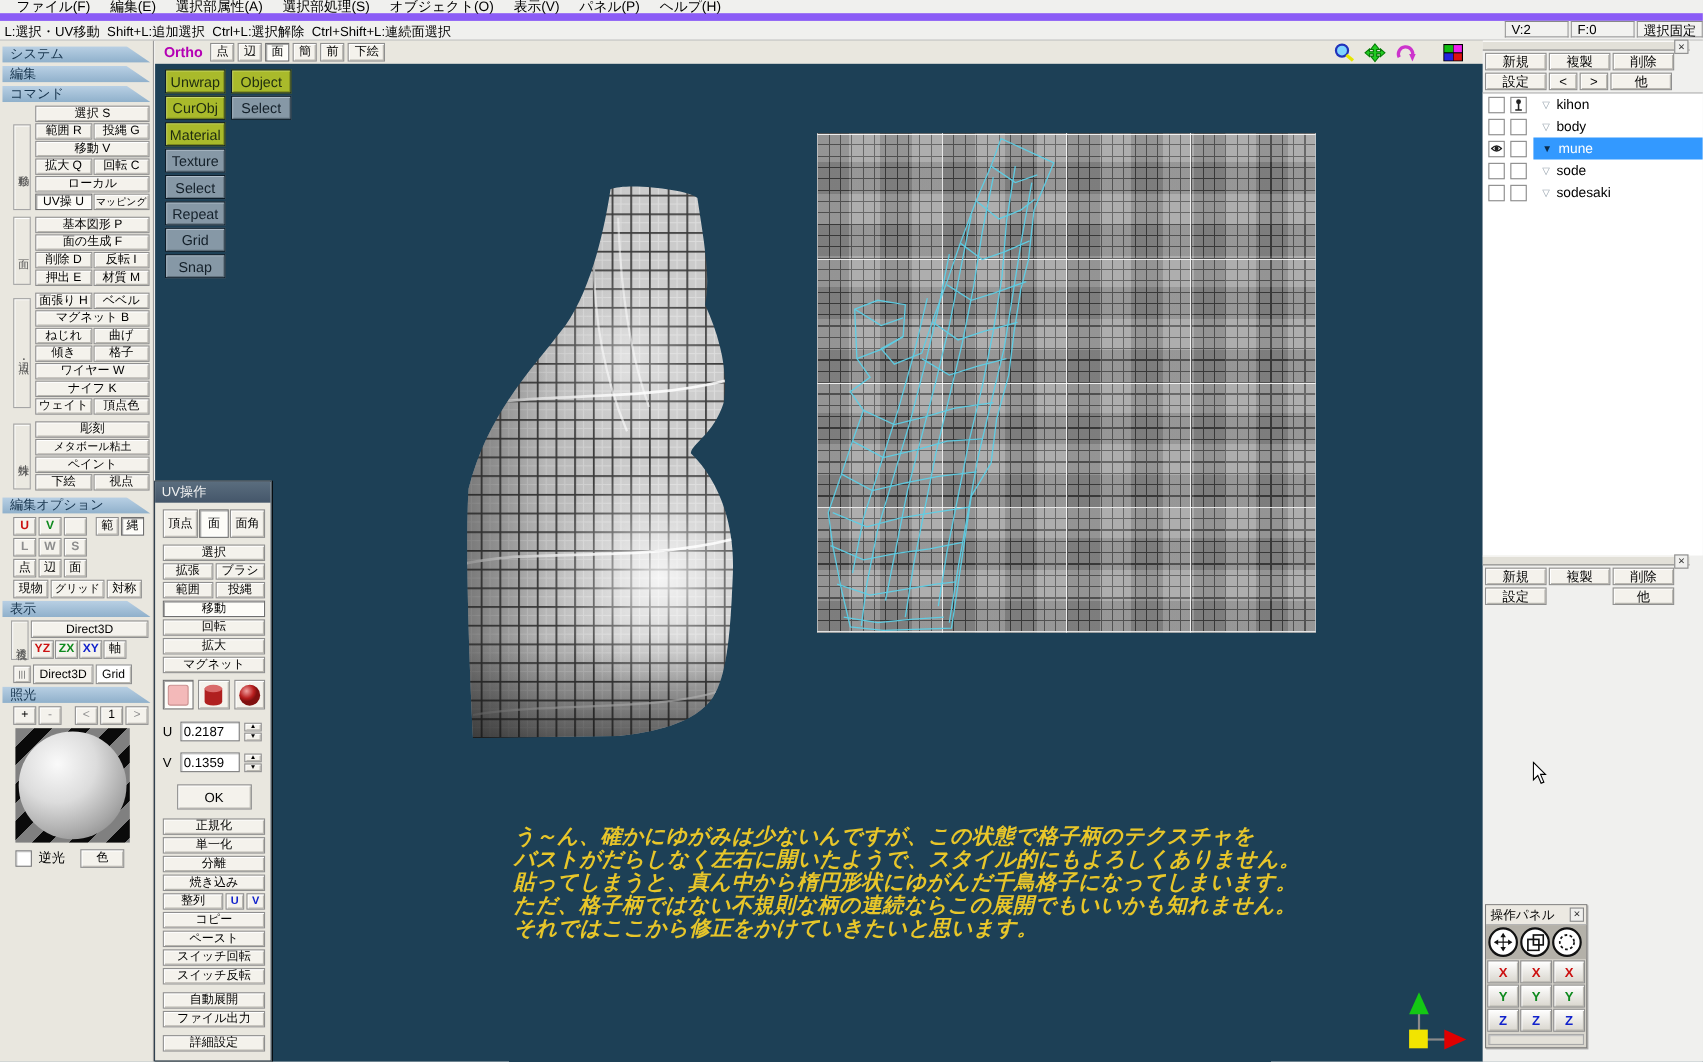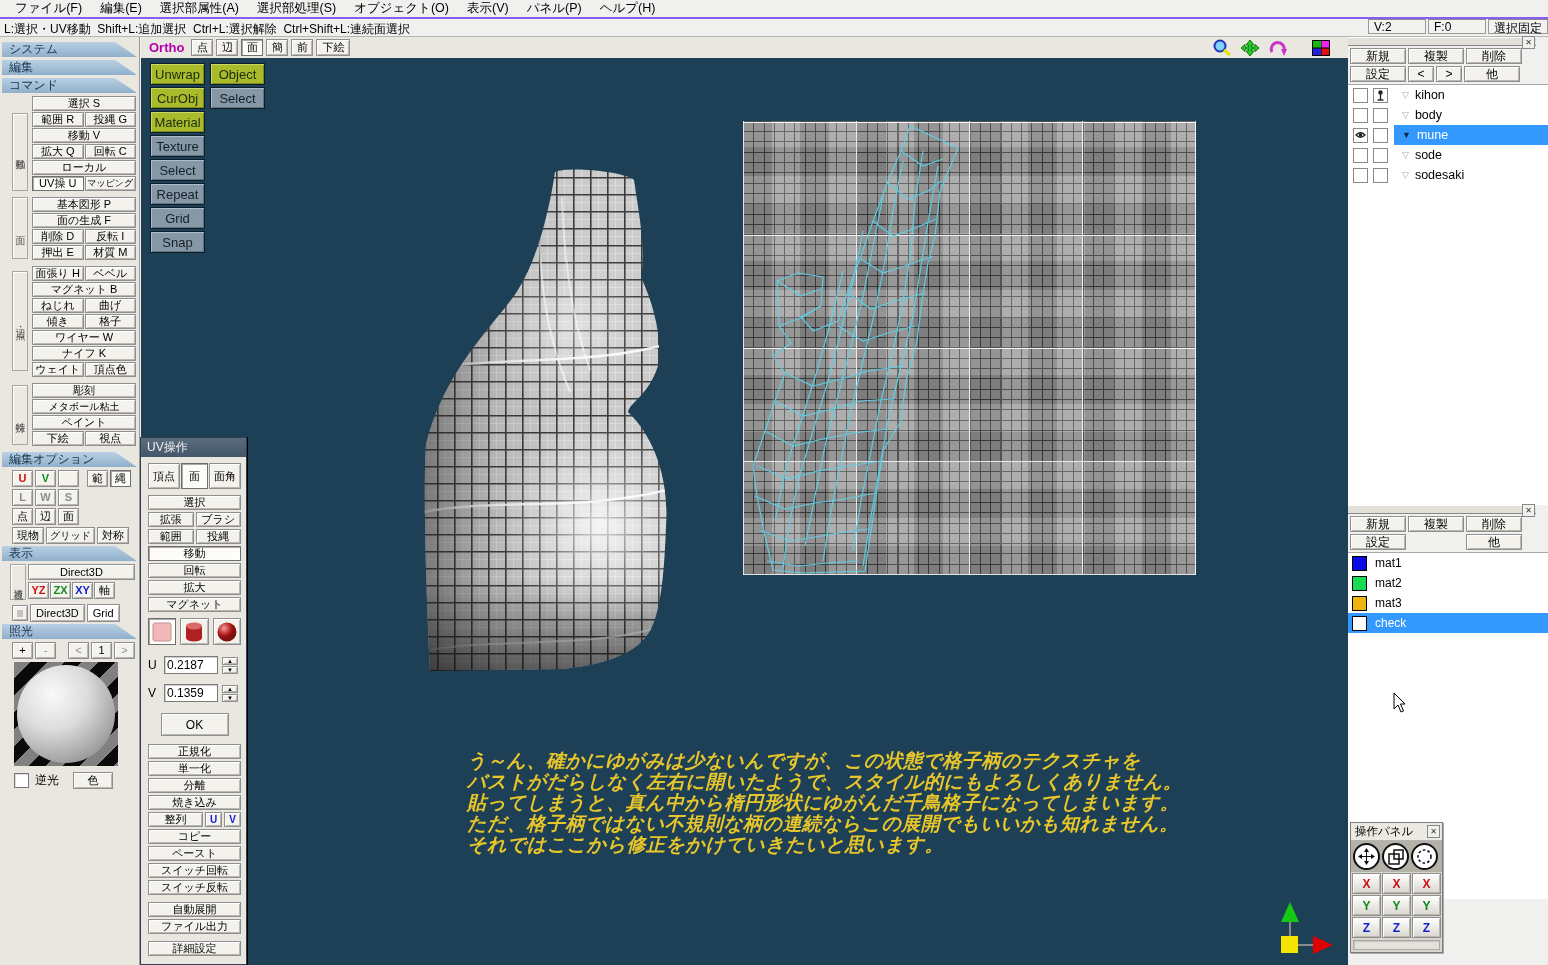--- a/index.html
+++ b/index.html
@@ -2,21 +2,21 @@
 <html><head>
 <meta charset="utf-8">
 <style>
   html,body{margin:0;padding:0;width:1548px;height:965px;overflow:hidden;
     background:#f0f0ee;font-family:"Liberation Sans","DejaVu Sans",sans-serif;
     -webkit-font-smoothing:none;}
   .app{position:absolute;inset:0;font-size:12px;color:#000;}
 
   
   .menubar{position:absolute;left:0;top:0;width:1548px;height:19px;background:#f0f0ee;
-    border-bottom:2px solid #8b5cf6;display:flex;align-items:center;gap:0;padding-left:6px;box-sizing:border-box;}
+    border-bottom:7px solid #8b5cf6;display:flex;align-items:center;gap:0;padding-left:6px;box-sizing:border-box;}
   .menubar span{padding:1px 9px;font-size:12.5px;}
   .hintbar{position:absolute;left:0;top:20px;width:1548px;height:17px;background:#f0f0ee;
     border-bottom:1px solid #b5b5b5;font-size:12px;padding:1px 0 0 4px;box-sizing:border-box;white-space:pre;}
   .statuscells{position:absolute;top:19px;height:17px;right:0;display:flex;}
   .scell{border:1px solid #999;border-top-color:#888;background:#f2f2f0;height:15px;
     font-size:12px;padding:0 5px;box-sizing:border-box;margin-left:2px;min-width:58px;}
   .scell.last{min-width:56px;text-align:right;}
 
   
   .b3{background:#f4f2ec;border:1px solid #8f8f8f;box-shadow:inset 1px 1px 0 #ffffff,inset -1px -1px 0 #b9b7b0;
@@ -627,38 +627,20 @@
         <div class="closebox" style="top:-2px;">✕</div>
       </div>
     <div class="ptools">
       <div class="b3" style="width:56px">新規</div>
       <div class="b3" style="width:56px">複製</div>
       <div class="b3" style="width:56px">削除</div>
       <div class="b3" style="width:56px">設定</div>
       <div style="width:56px"></div>
       <div class="b3" style="width:56px">他</div>
     </div>
-    <div class="list" style="height:346px;">
-      <div class="mrow">
-        <div class="swatch" style="background: rgb(10, 10, 230);"></div>
-        <span>mat1</span>
-      </div>
-      <div class="mrow">
-        <div class="swatch" style="background: rgb(25, 220, 80);"></div>
-        <span>mat2</span>
-      </div>
-      <div class="mrow">
-        <div class="swatch" style="background: rgb(240, 180, 15);"></div>
-        <span>mat3</span>
-      </div>
-      <div class="mrow sel">
-        <div class="swatch" style="background: rgb(255, 255, 255);"></div>
-        <span>check</span>
-      </div>
-    </div>
   </div>
 
   <div class="opwin">
     <div class="title">
       <span>操作パネル</span>
       <div class="closebox" style="position:static;">✕</div>
     </div>
     <div class="circles">
       <div class="circ">
         <svg width="17" height="17">

